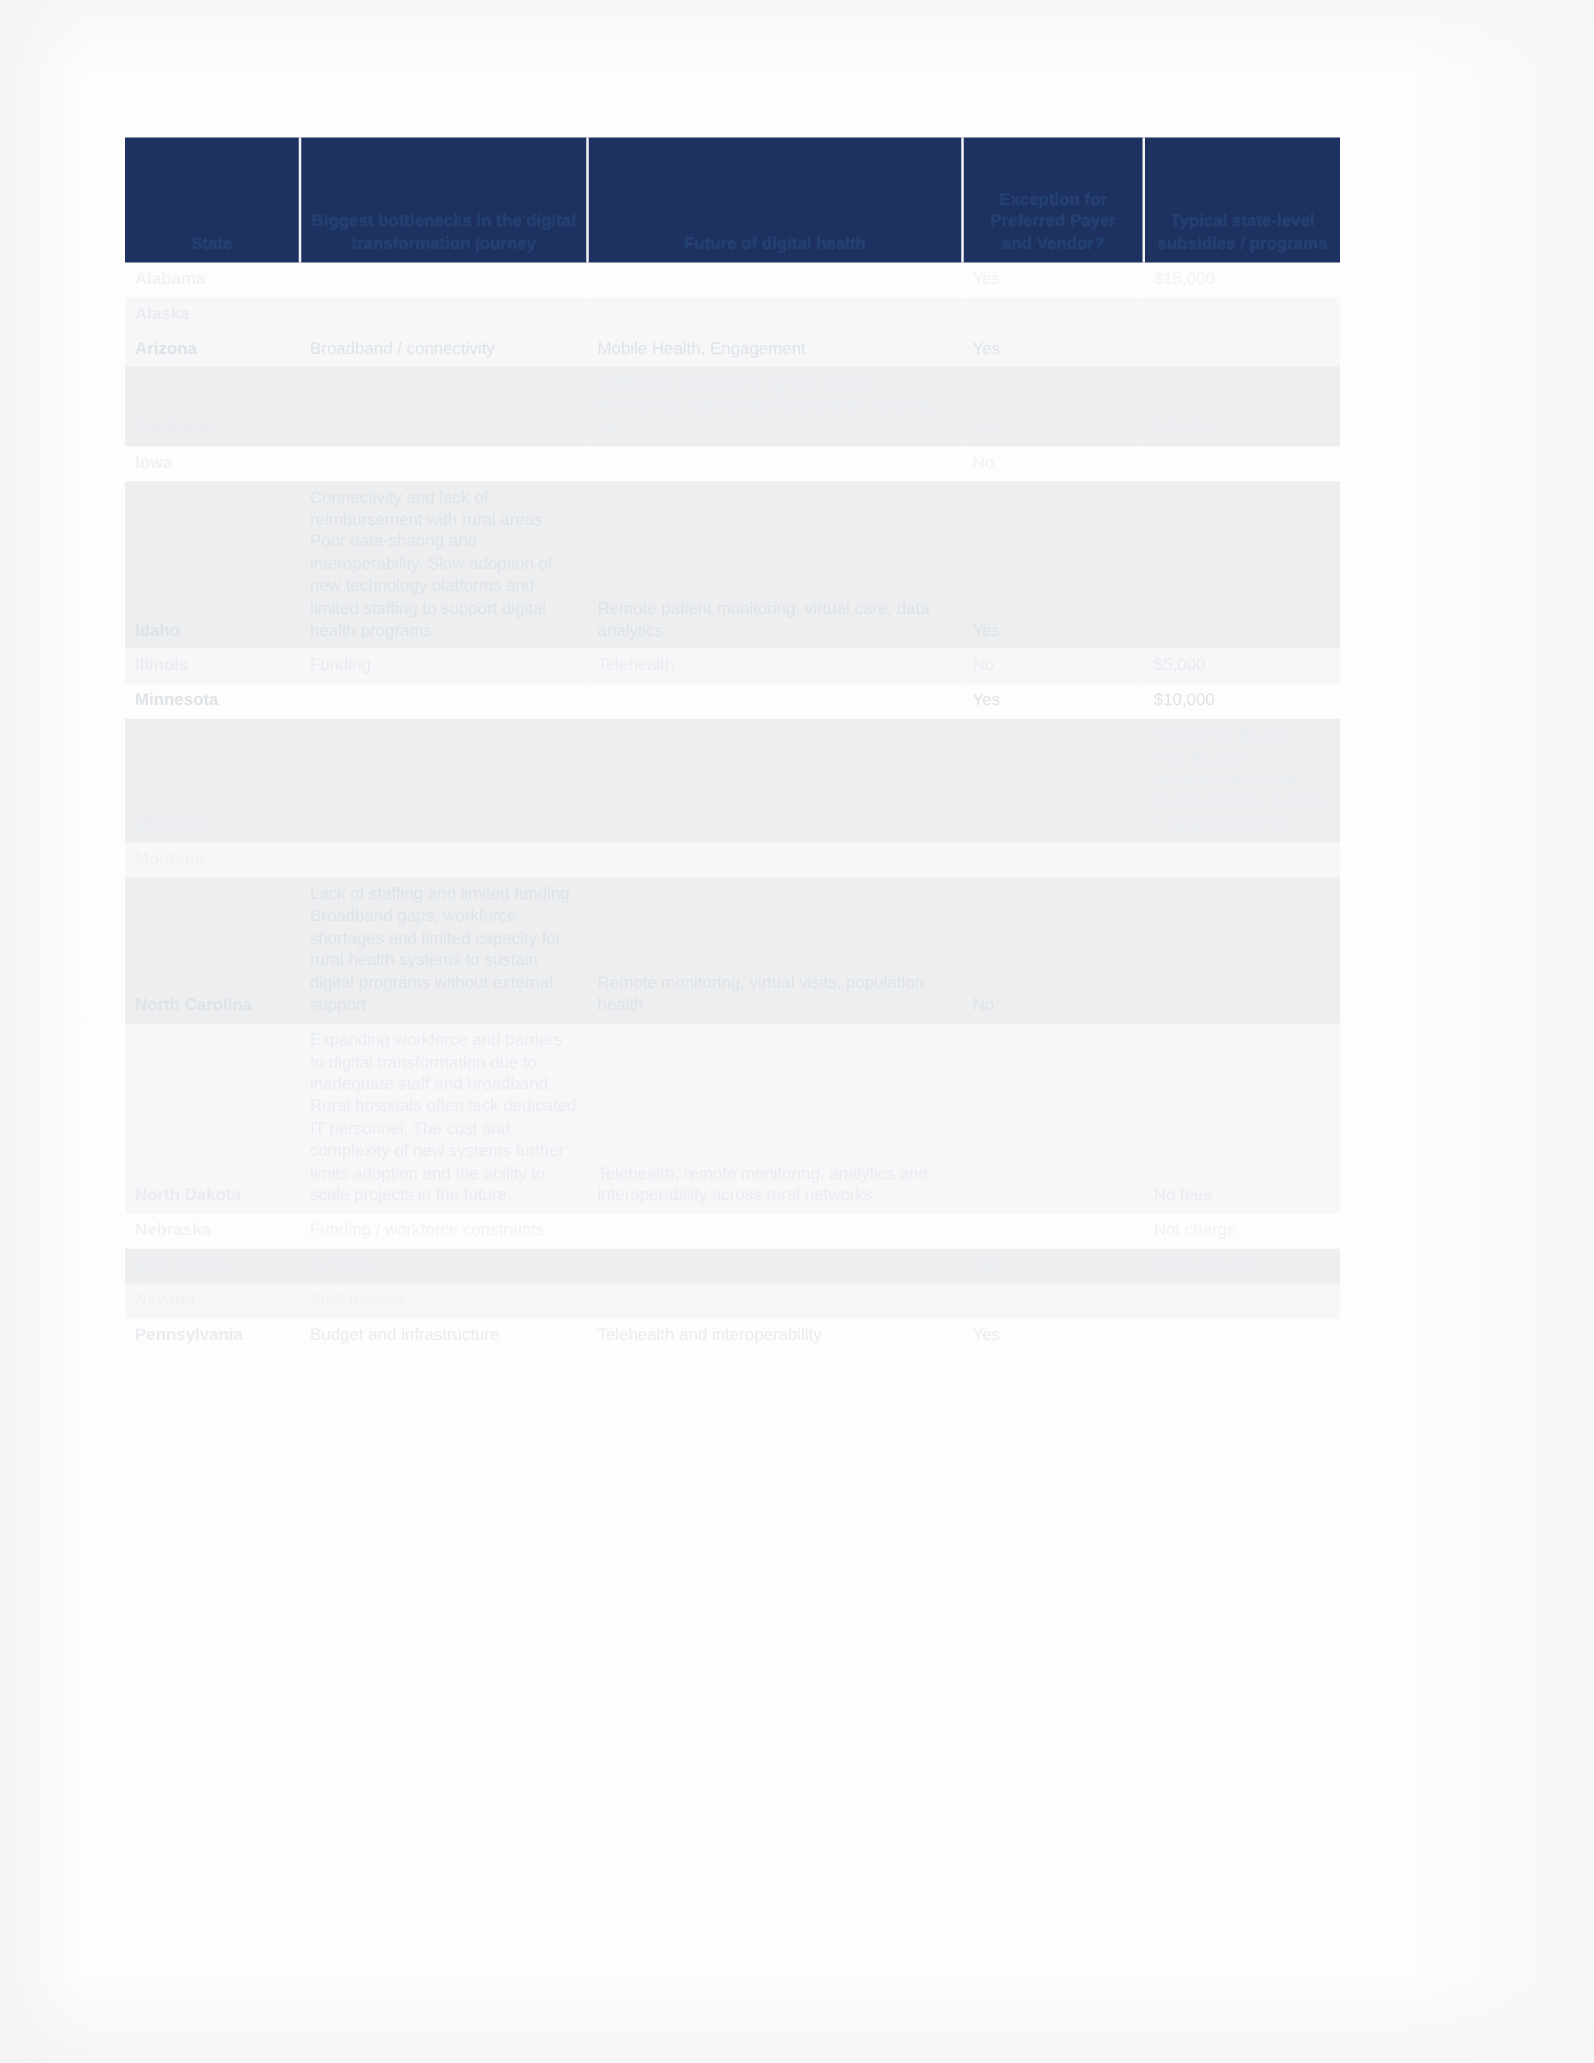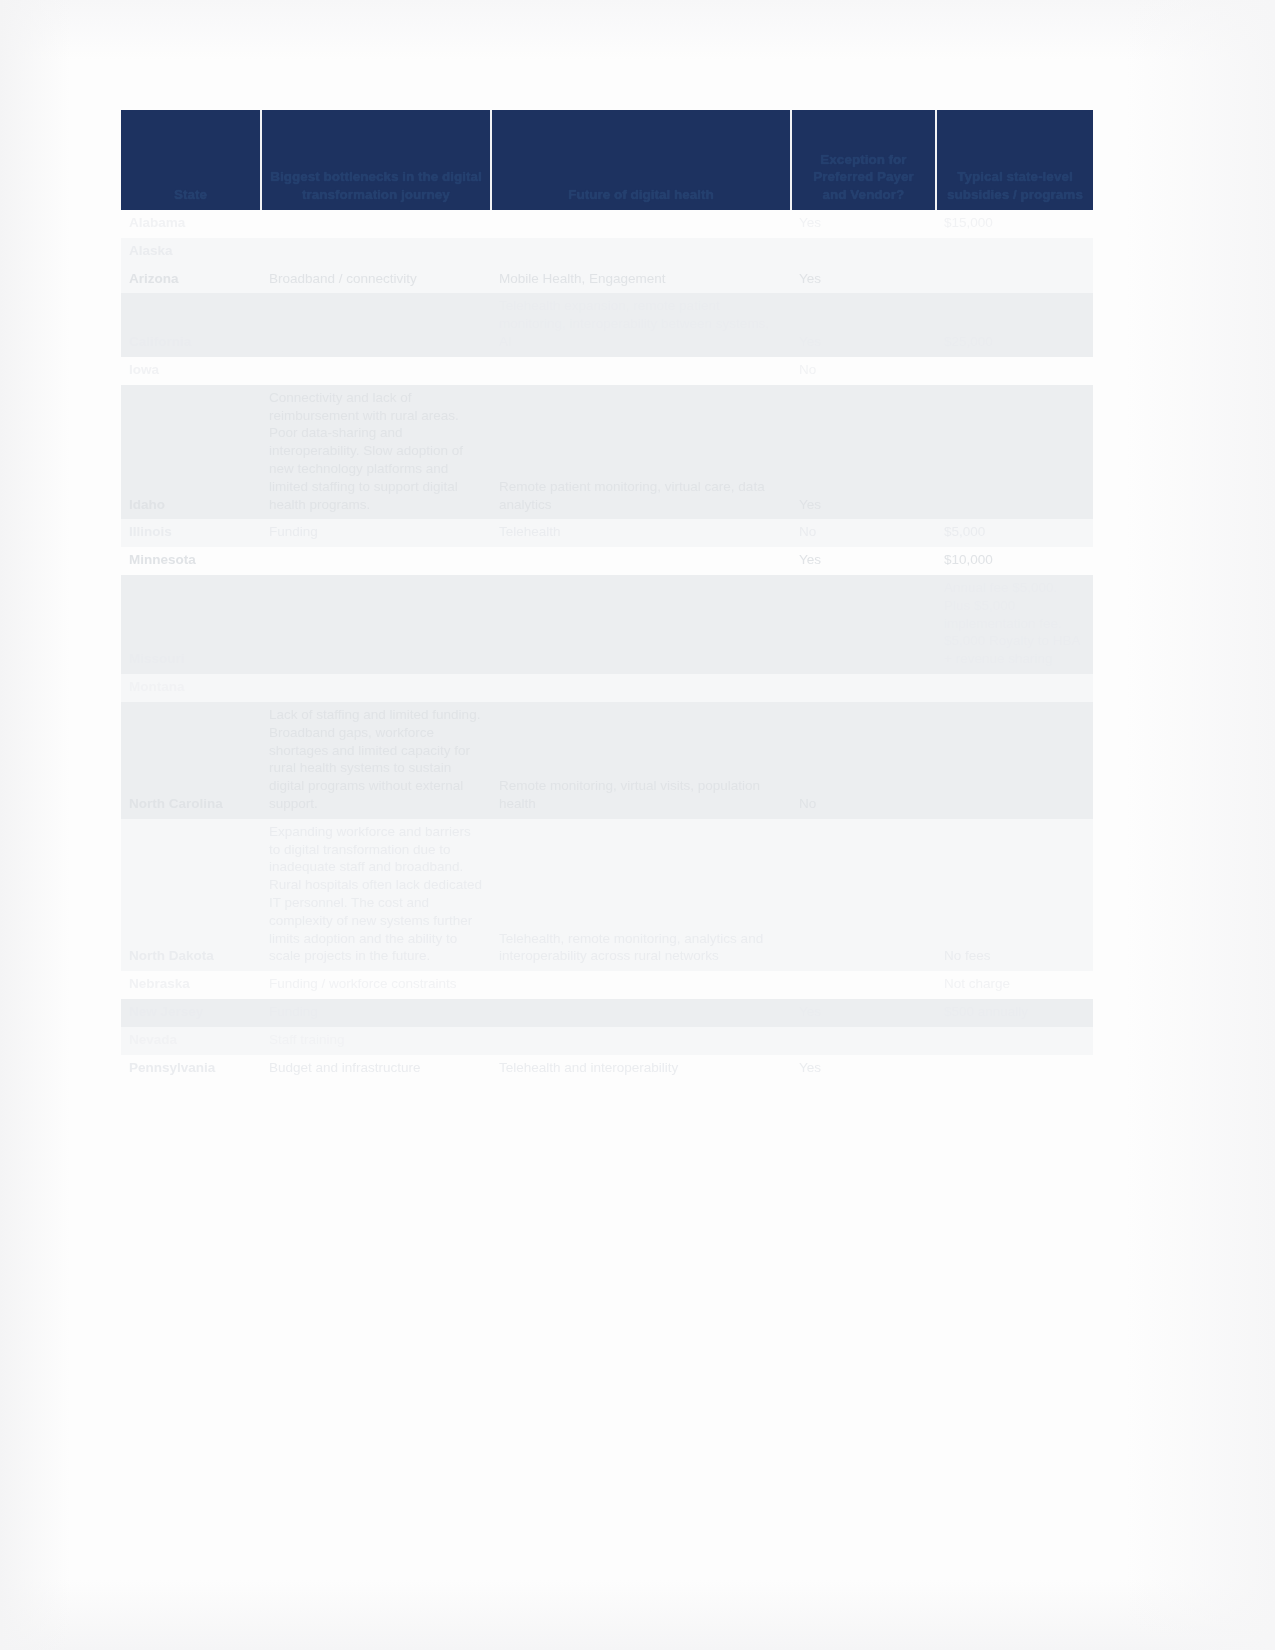--- a/index.html
+++ b/index.html
@@ -41,21 +41,20 @@
   .table-wrap {
     position: absolute;
     left: 100px;
     top: 110px;
     width: 972px;
   }
   table.doc-table {
     width: 972px;
     border-collapse: collapse;
     table-layout: fixed;
-    margin-left: 21px;
   }
   table.doc-table th,
   table.doc-table td {
     vertical-align: bottom;
     padding: 4px 8px 6px 8px;
     line-height: 1.32;
     font-size: 13.5px;
     word-wrap: break-word;
   }
 

